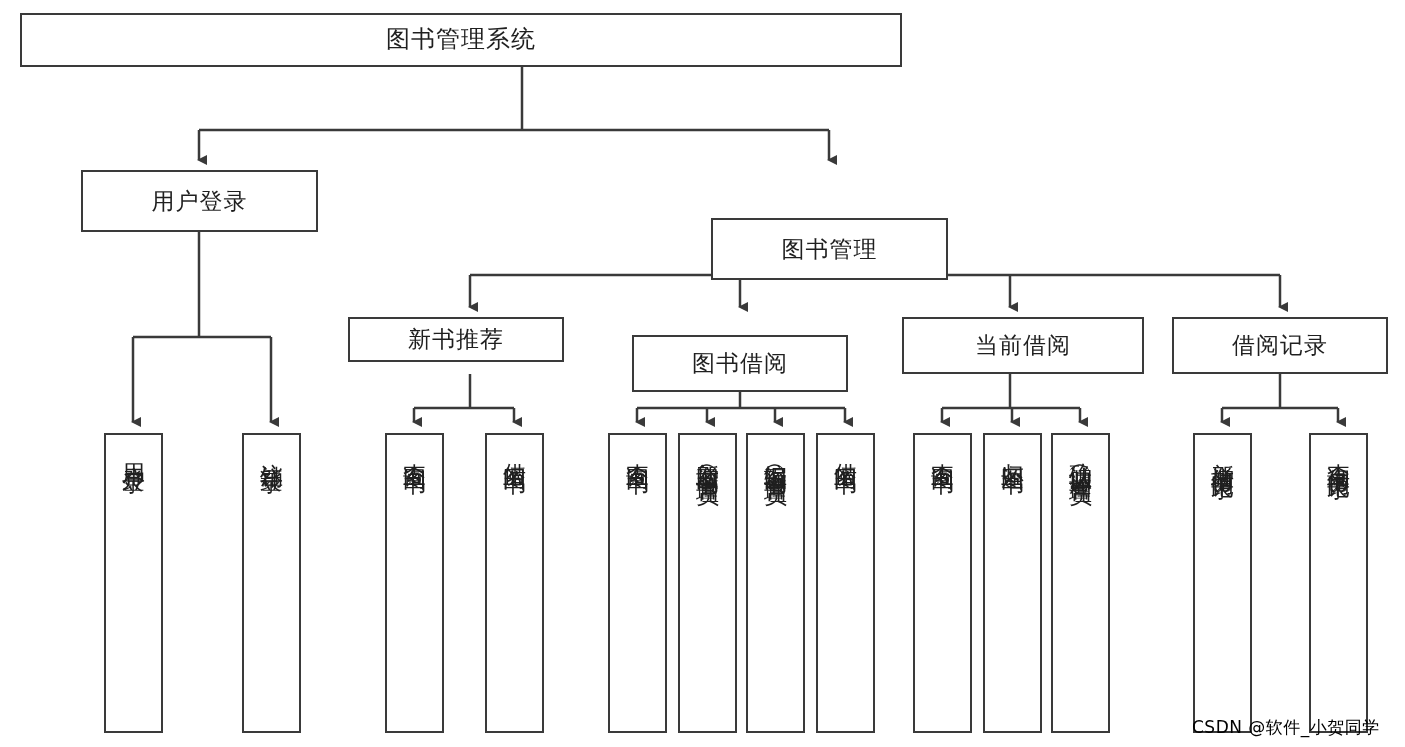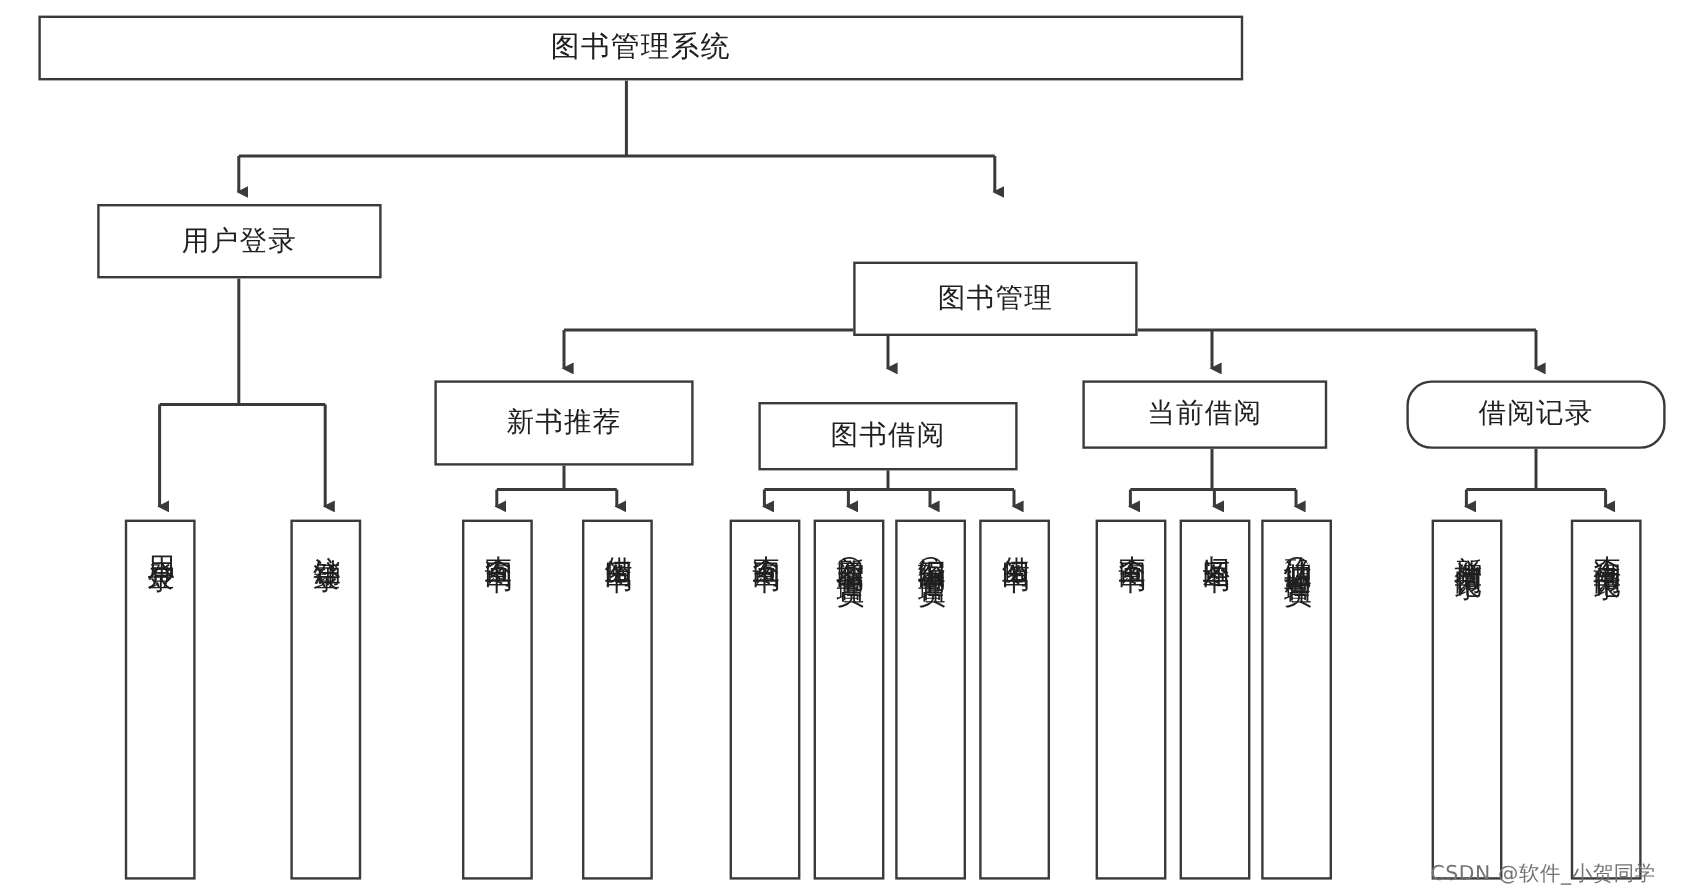--- a/index.html
+++ b/index.html
@@ -53,21 +53,21 @@
     writing-mode: vertical-rl;
     text-orientation: upright;
     font-size: 23px;
     letter-spacing: 3px;
     line-height: 1;
     white-space: pre;
   }
   .node.root .label { font-size: 24px; }
   .watermark {
     position: absolute;
-    color: #737373;
+    color: #000000;
     font-size: 17px;
     letter-spacing: 0.5px;
     white-space: nowrap;
     font-family: "DejaVu Sans", "Liberation Sans", sans-serif;
   }
 </style>
 </head>
 <body>
 
 <div id="canvas">
@@ -115,41 +115,41 @@
       <path d="M1012,408 L1012,422" marker-end="url(#arrow)"></path>
       <path d="M1080,408 L1080,422" marker-end="url(#arrow)"></path>
 
       <path d="M1280,374 L1280,408"></path>
       <path d="M1222,408 L1338,408"></path>
       <path d="M1222,408 L1222,422" marker-end="url(#arrow)"></path>
       <path d="M1338,408 L1338,422" marker-end="url(#arrow)"></path>
     </g>
   </svg>
 
-  <div class="node horiz root" style="left:32px; top:13px; width:1004px; height:54px;align-items:center;">
+  <div class="node horiz root" style="left:20px; top:13px; width:882px; height:54px;align-items:center;">
     <span class="label">图书管理系统</span>
   </div>
 
   <div class="node horiz" style="left:81px; top:170px; width:237px; height:62px;">
     <span class="label">用户登录</span>
   </div>
   <div class="node horiz" style="left:711px; top:170px; width:237px; height:62px;margin-top:48px;">
     <span class="label">图书管理</span>
   </div>
 
-  <div class="node horiz" style="left:362px; top:317px; width:216px; height:71px;">
+  <div class="node horiz" style="left:348px; top:317px; width:216px; height:45px;">
     <span class="label">新书推荐</span>
   </div>
   <div class="node horiz" style="left:632px; top:335px; width:216px; height:57px;">
     <span class="label">图书借阅</span>
   </div>
-  <div class="node horiz" style="left:902px; top:317px; width:204px; height:57px;">
+  <div class="node horiz" style="left:902px; top:317px; width:242px; height:57px;">
     <span class="label">当前借阅</span>
   </div>
-  <div class="node horiz" style="left:1172px; top:317px; width:216px; height:57px;border-radius:21px;">
+  <div class="node horiz" style="left:1172px; top:317px; width:216px; height:57px;">
     <span class="label">借阅记录</span>
   </div>
 
   <div class="node vert" style="left:104px; top:433px; width:59px; height:300px;">
     <span class="label">用户登录</span>
   </div>
   <div class="node vert" style="left:242px; top:433px; width:59px; height:300px;">
     <span class="label">注销登录</span>
   </div>
 

